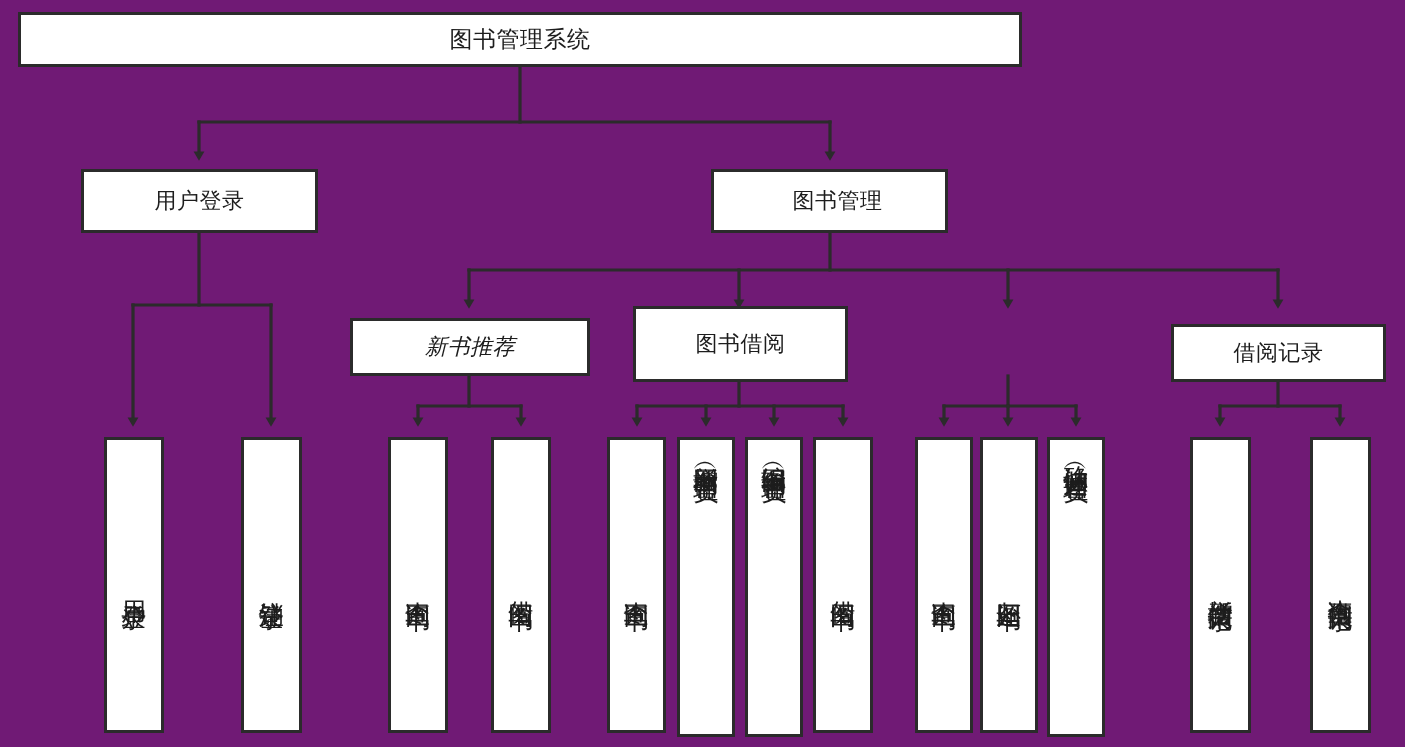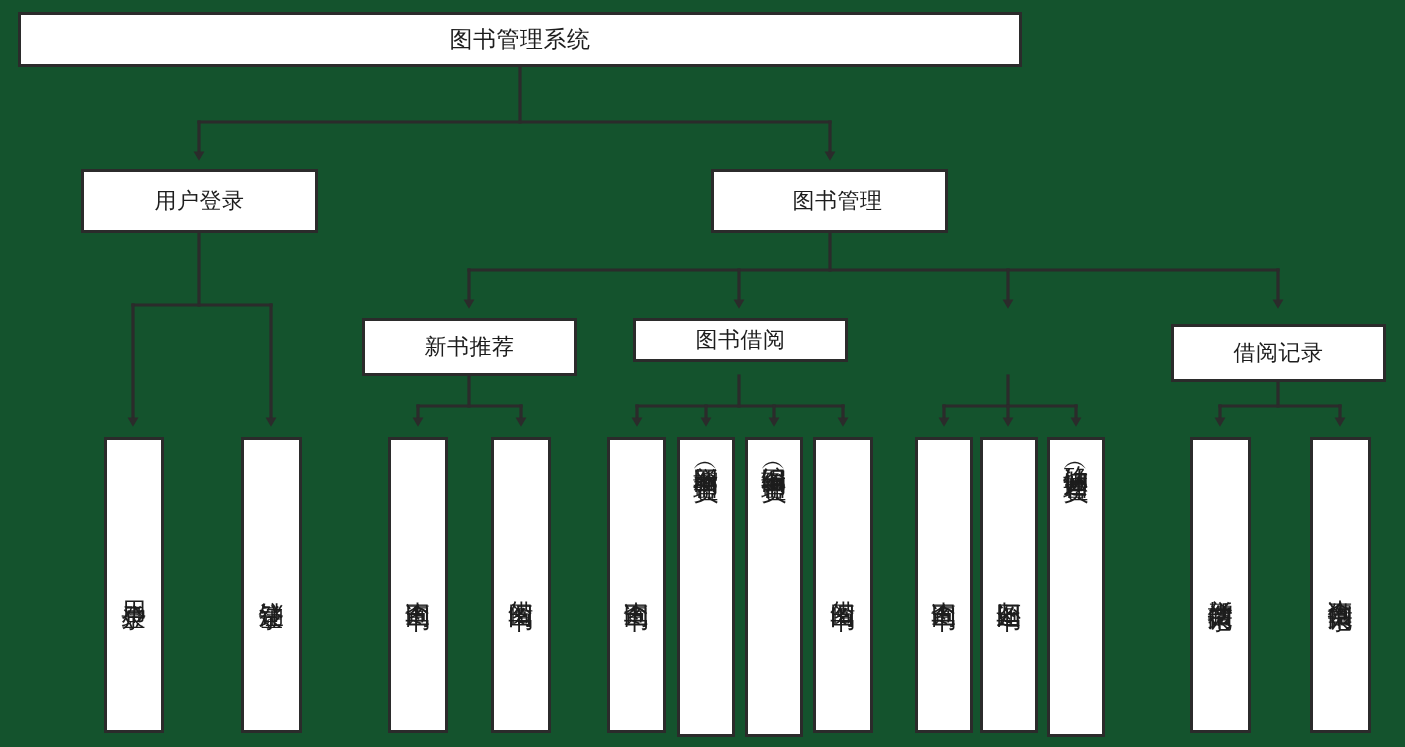--- a/index.html
+++ b/index.html
@@ -8,21 +8,21 @@
     padding: 0;
     background: #ffffff;
   }
   body {
     font-family: "Liberation Sans", "DejaVu Sans", sans-serif;
   }
   #canvas {
     position: relative;
     width: 1405px;
     height: 747px;
-    background: #14532d;
+    background: #701a75;
     overflow: hidden;
   }
   #edges {
     position: absolute;
     left: 0;
     top: 0;
     width: 1405px;
     height: 747px;
     pointer-events: none;
   }
@@ -138,24 +138,24 @@
     <span class="node-label">图书管理系统</span>
   </div>
 
   <div class="node horiz" style="left:81px; top:169px; width:237px; height:64px;">
     <span class="node-label">用户登录</span>
   </div>
   <div class="node horiz" style="left:711px; top:169px; width:237px; height:64px;padding-left:16px;">
     <span class="node-label">图书管理</span>
   </div>
 
-  <div class="node horiz" style="left:362px; top:318px; width:215px; height:58px;">
+  <div class="node horiz" style="left:350px; top:318px; width:240px; height:58px;font-style:italic;">
     <span class="node-label">新书推荐</span>
   </div>
-  <div class="node horiz" style="left:633px; top:318px; width:215px; height:44px;">
+  <div class="node horiz" style="left:633px; top:306px; width:215px; height:76px;">
     <span class="node-label">图书借阅</span>
   </div>
   <div class="node horiz" style="left:1171px; top:324px; width:215px; height:58px;">
     <span class="node-label">借阅记录</span>
   </div>
 
   <div class="node vert center-text" style="left:104px; top:437px; width:60px; height:296px;">
     <span class="node-label">用户登录</span>
   </div>
   <div class="node vert center-text" style="left:241px; top:437px; width:61px; height:296px;">

